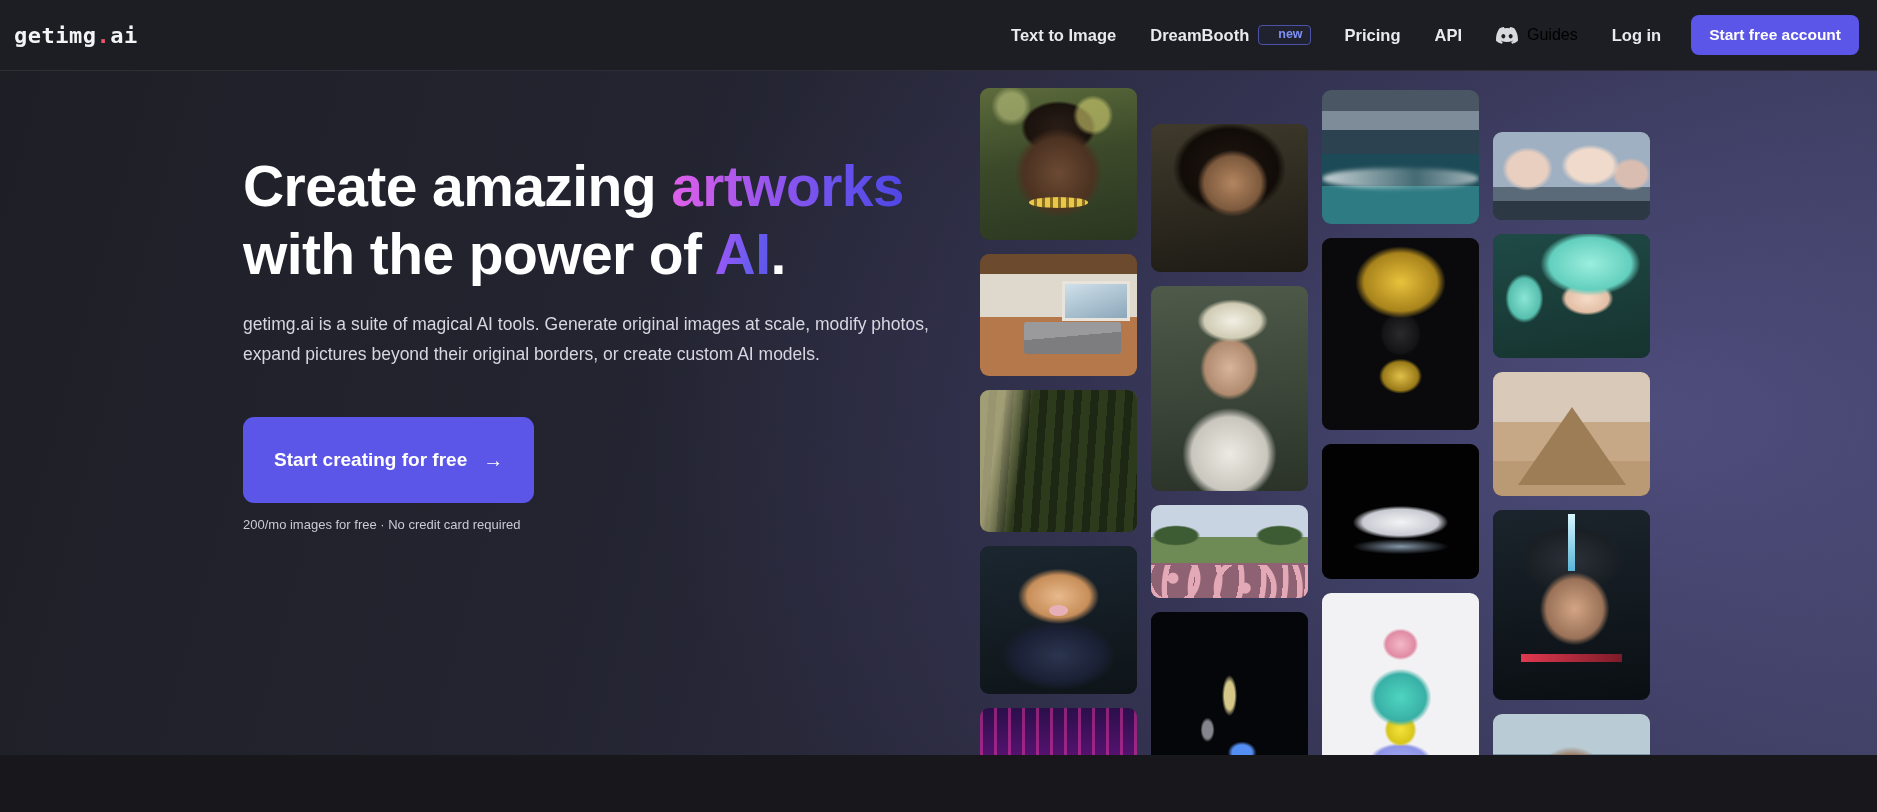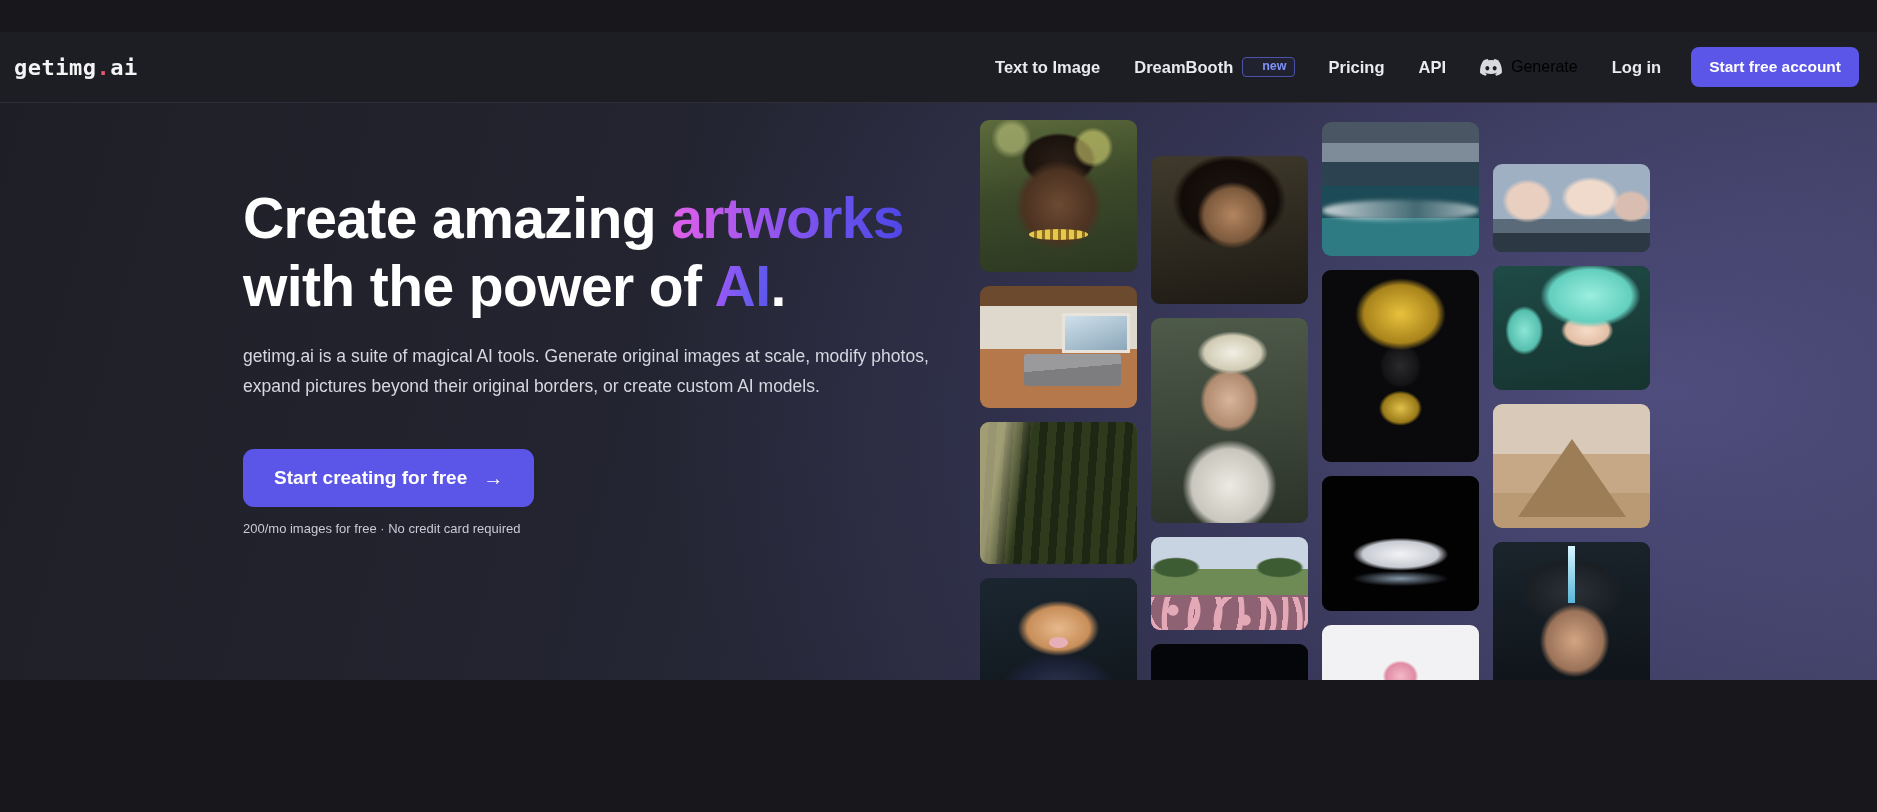--- a/index.html
+++ b/index.html
@@ -8,26 +8,25 @@
     width: 1877px;
     height: 812px;
     overflow: hidden;
     background: #18181c;
     font-family: "Liberation Sans", sans-serif;
   }
 
   .page {
     position: relative;
     width: 1877px;
-    height: 648px;
+    height: 755px;
     overflow: hidden;
     background:
       radial-gradient(ellipse 1400px 900px at 88% 55%, rgba(92,90,150,0.60) 0%, rgba(70,68,120,0.30) 42%, rgba(40,40,62,0.0) 72%),
       linear-gradient(105deg, #1e1f25 0%, #232430 34%, #2c2c42 62%, #3a3a58 88%, #40405f 100%);
-    margin-top: 32px;
   }
 
   
   .header {
     position: absolute;
     top: 0; left: 0;
     width: 1877px;
     height: 71px;
     background: #1d1e23;
     border-bottom: 1px solid #2e2f36;
@@ -157,21 +156,21 @@
   .cta-main {
     display: inline-flex;
     align-items: center;
     gap: 16px;
     background: #5b55e8;
     color: #ffffff;
     font-size: 19px;
     font-weight: 700;
     border: none;
     border-radius: 11px;
-    padding: 18px 31px;
+    padding: 32px 31px;
     cursor: pointer;
     font-family: "Liberation Sans", sans-serif;
   }
   .arrow { font-size: 20px; line-height: 1; display:block; }
 
   .cta-note {
     margin-top: 14px;
     font-size: 13px;
     color: #c9cad6;
     font-weight: 400;
@@ -405,21 +404,21 @@
         <span>DreamBooth</span>
         <span class="badge-new">new</span>
       </a>
       <a class="nav-link">Pricing</a>
       <a class="nav-link">API</a>
 
       <a class="nav-discord">
         <svg class="discord-ico" viewBox="0 0 71 55" aria-hidden="true">
           <path fill="#d9dade" d="M60.1 4.9A58.5 58.5 0 0 0 45.6.4a.2.2 0 0 0-.2.1c-.6 1.1-1.3 2.6-1.8 3.7a54 54 0 0 0-16.2 0c-.5-1.2-1.2-2.6-1.9-3.7a.2.2 0 0 0-.2-.1 58.4 58.4 0 0 0-14.5 4.5.2.2 0 0 0-.1.1C1.6 18.7-1 32.1.3 45.3a.2.2 0 0 0 .1.2 58.8 58.8 0 0 0 17.7 9 .2.2 0 0 0 .2-.1c1.4-1.9 2.6-3.9 3.6-6a.2.2 0 0 0-.1-.3c-1.9-.7-3.8-1.6-5.5-2.6a.2.2 0 0 1 0-.4l1.1-.9a.2.2 0 0 1 .2 0 41.9 41.9 0 0 0 35.6 0 .2.2 0 0 1 .2 0l1.1.9a.2.2 0 0 1 0 .4c-1.8 1-3.6 1.9-5.5 2.6a.2.2 0 0 0-.1.3c1 2.1 2.3 4.1 3.6 6a.2.2 0 0 0 .2.1 58.6 58.6 0 0 0 17.8-9 .2.2 0 0 0 .1-.2c1.5-15.2-2.6-28.5-10.9-40.3a.2.2 0 0 0-.1-.1zM23.7 37.3c-3.5 0-6.4-3.2-6.4-7.2s2.8-7.2 6.4-7.2c3.6 0 6.5 3.3 6.4 7.2 0 4-2.8 7.2-6.4 7.2zm23.7 0c-3.5 0-6.4-3.2-6.4-7.2s2.8-7.2 6.4-7.2c3.6 0 6.5 3.3 6.4 7.2 0 4-2.8 7.2-6.4 7.2z"></path>
         </svg>
-        <span>Generate</span>
+        <span>Guides</span>
       </a>
 
       <a class="nav-link">Log in</a>
       <button class="cta-header">Start free account</button>
     </nav>
   </header>
 
   <section class="hero">
     <h1 class="headline">
       <span>Create amazing </span><span class="grad">artworks</span><br>

